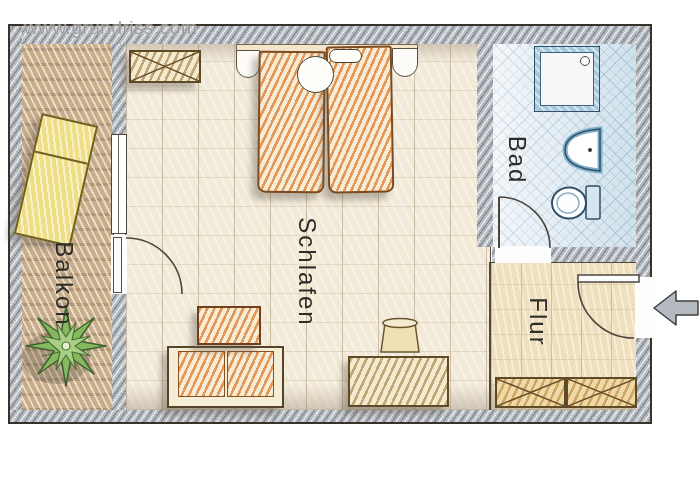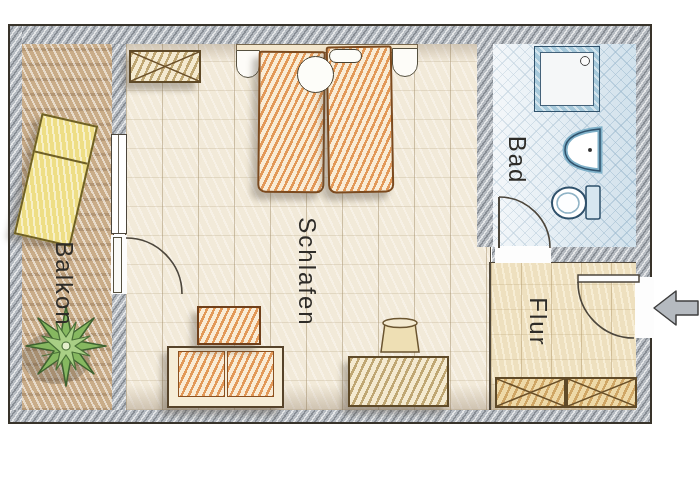--- a/index.html
+++ b/index.html
@@ -182,13 +182,14 @@
       <polygon points="90,356 75,346 90,336 72,340 76,322 66,337 56,322 60,340 42,336 60,352 42,356 60,352 56,370 66,355 76,370 72,352" fill="#a9cf85" stroke="#4a7038" stroke-width="1.2" stroke-linejoin="round"></polygon>
       <circle cx="66" cy="346" r="4" fill="#e4eecb" stroke="#4a7038" stroke-width="1.2"></circle>
     </g>
   </svg>
 
   <span class="room-label" style="left:64px;top:284px;">Balkon</span>
   <span class="room-label" style="left:307px;top:272px;">Schlafen</span>
   <span class="room-label" style="left:517px;top:160px;">Bad</span>
   <span class="room-label" style="left:538px;top:322px;">Flur</span>
 
+  <span id="watermark">www.grundriss.com</span>
 </div>
 
 </body></html>

